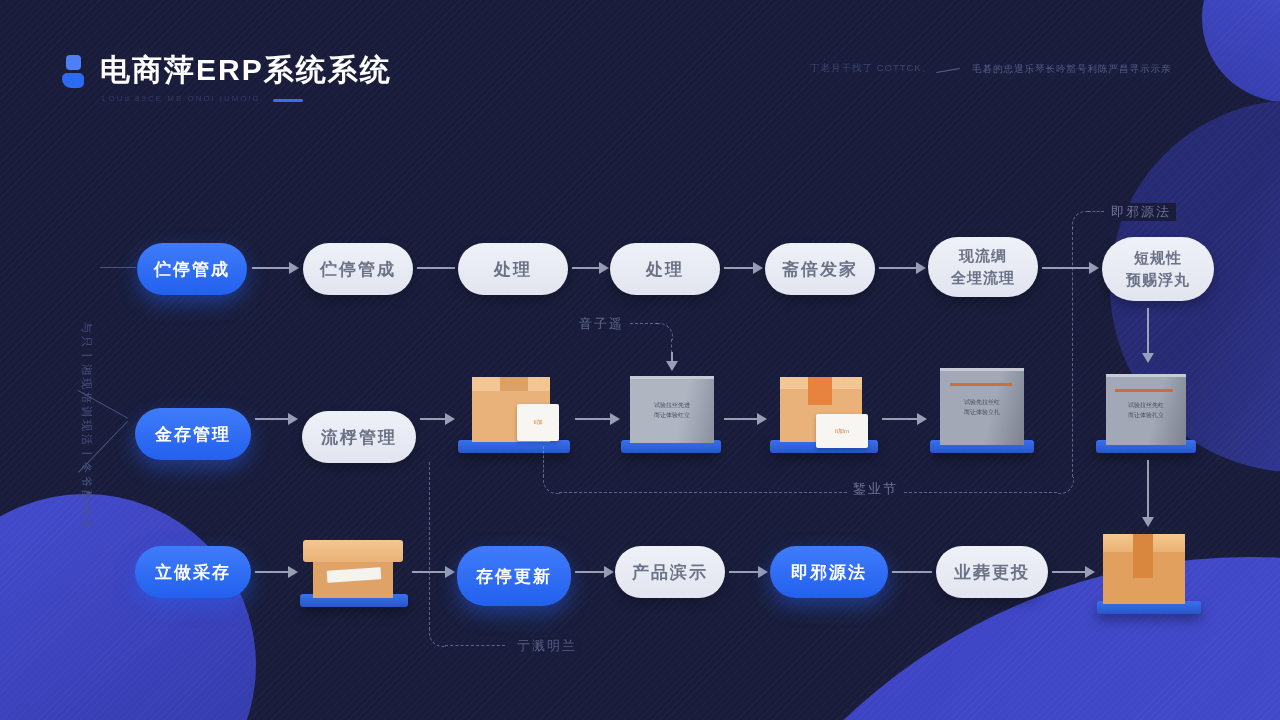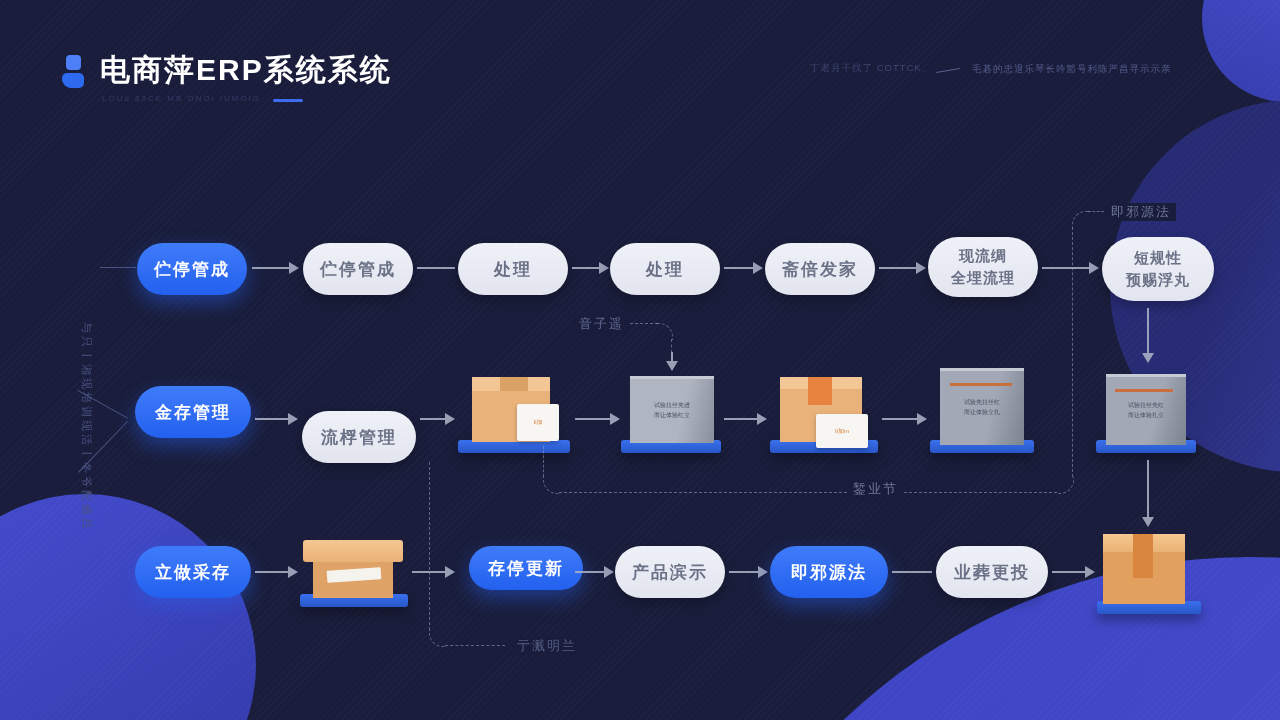--- a/index.html
+++ b/index.html
@@ -115,21 +115,21 @@
     <div class="node light twoline" style="left:928px;top:237px;width:110px;height:60px;">
       <span>现流绸</span>
       <span>全埋流理</span>
     </div>
     <div class="h-arrow head" style="left:1042px;top:267px;width:48px;"></div>
     <div class="node light twoline" style="left:1102px;top:237px;width:112px;height:64px;">
       <span>短规性</span>
       <span>预赐浮丸</span>
     </div>
 
-    <div class="node blue" style="left:135px;top:386px;width:116px;height:52px;">金存管理</div>
+    <div class="node blue" style="left:135px;top:408px;width:116px;height:52px;">金存管理</div>
     <div class="h-arrow head" style="left:255px;top:418px;width:34px;"></div>
     <div class="node light" style="left:302px;top:411px;width:114px;height:52px;">流桴管理</div>
     <div class="h-arrow head" style="left:420px;top:418px;width:26px;"></div>
 
     <div class="pallet" style="left:458px;top:440px;width:112px;"></div>
     <div class="boxtop" style="left:472px;top:377px;width:78px;height:14px;"></div>
     <div class="boxflap" style="left:500px;top:377px;width:28px;height:22px;"></div>
     <div class="boxfront" style="left:472px;top:391px;width:78px;height:51px;"></div>
     <div class="card" style="left:517px;top:404px;width:42px;height:37px;">Ii加</div>
     <div class="h-arrow head" style="left:575px;top:418px;width:36px;"></div>
@@ -172,21 +172,21 @@
 
     <div class="node blue" style="left:135px;top:546px;width:116px;height:52px;">立做采存</div>
     <div class="h-arrow head" style="left:255px;top:571px;width:34px;"></div>
 
     <div class="pallet" style="left:300px;top:594px;width:108px;"></div>
     <div class="boxfront" style="left:313px;top:560px;width:80px;height:38px;background:#dfa368;"></div>
     <div class="strip" style="left:327px;top:569px;width:54px;height:12px;transform:rotate(-4deg);"></div>
     <div class="boxtop" style="left:303px;top:540px;width:100px;height:22px;border-radius:3px;background:linear-gradient(180deg,#f4c791,#e9b177);"></div>
     <div class="h-arrow head" style="left:412px;top:571px;width:34px;"></div>
 
-    <div class="node blue" style="left:469px;top:546px;width:114px;height:44px;">存停更新</div>
+    <div class="node blue" style="left:457px;top:546px;width:114px;height:60px;">存停更新</div>
     <div class="h-arrow head" style="left:575px;top:571px;width:30px;"></div>
     <div class="node light" style="left:615px;top:546px;width:110px;height:52px;">产品滨示</div>
     <div class="h-arrow head" style="left:729px;top:571px;width:30px;"></div>
     <div class="node blue" style="left:770px;top:546px;width:118px;height:52px;">即邪源法</div>
     <div class="h-arrow" style="left:892px;top:571px;width:40px;"></div>
     <div class="node light" style="left:936px;top:546px;width:112px;height:52px;">业葬更投</div>
     <div class="h-arrow head" style="left:1052px;top:571px;width:34px;"></div>
 
     <div class="pallet" style="left:1097px;top:601px;width:104px;"></div>
     <div class="boxtop" style="left:1103px;top:534px;width:82px;height:18px;background:linear-gradient(180deg,#f4c88e,#eab275);"></div>

